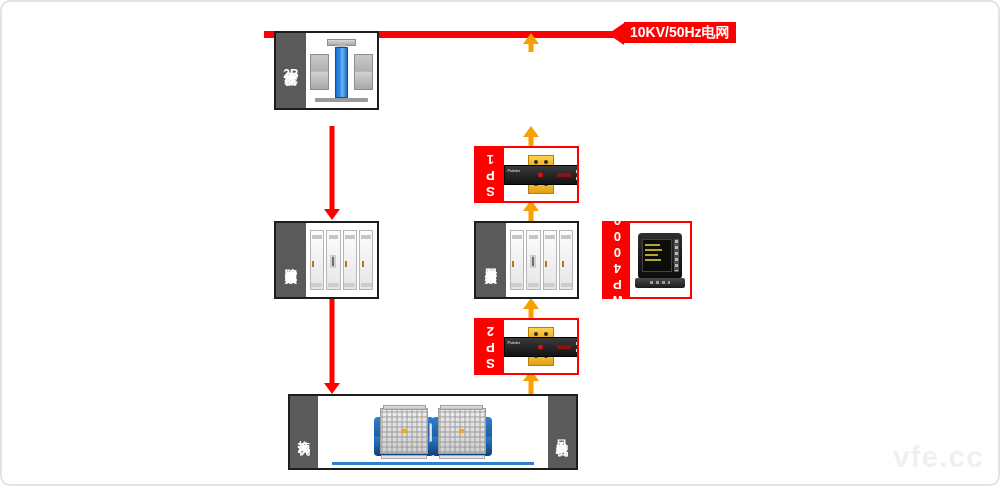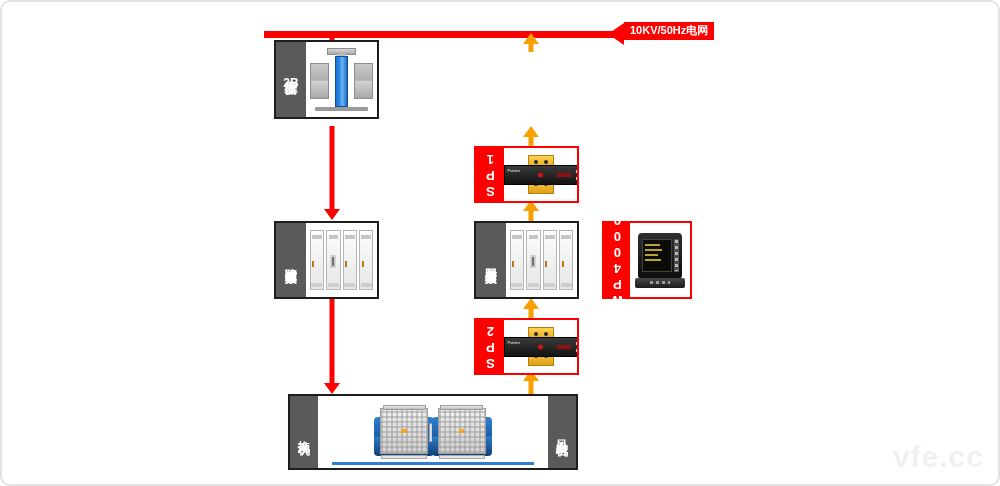--- a/index.html
+++ b/index.html
@@ -10,21 +10,21 @@
   
   .vtext{writing-mode:vertical-rl;text-orientation:upright;white-space:nowrap;
          letter-spacing:1px;line-height:1;}
 
   
   .bus{position:absolute;background:#fe0000;height:7px;}
   .bus-arrow-head{position:absolute;width:0;height:0;
         border-top:11px solid transparent;border-bottom:11px solid transparent;
         border-right:16px solid #fe0000;}
   .grid-label{position:absolute;background:#fe0000;color:#fff;font-weight:bold;
-        font-size:11px;padding:2px 6px 3px 6px;white-space:nowrap;line-height:1.15;}
+        font-size:14px;padding:2px 6px 3px 6px;white-space:nowrap;line-height:1.15;}
 
   
   .arrow{position:absolute;}
   .arrow .shaft{position:absolute;left:50%;transform:translateX(-50%);width:5px;}
   .arrow .head{position:absolute;left:50%;transform:translateX(-50%);width:0;height:0;}
   .arrow.down .head{border-left:8px solid transparent;border-right:8px solid transparent;bottom:0;}
   .arrow.up   .head{border-left:8px solid transparent;border-right:8px solid transparent;top:0;}
   .arrow.red  .shaft{background:#fe0000;}
   .arrow.red.down  .head{border-top:11px solid #fe0000;}
   .arrow.amber .shaft{background:#f7a000;}
@@ -164,21 +164,21 @@
   <div class="arrow amber up" style="left:521px;top:296px;width:16px;height:22px;">
     <div class="shaft" style="top:10px;bottom:0;"></div>
       <div class="head"></div>
   </div>
 
   <div class="arrow amber up" style="left:521px;top:368px;width:16px;height:26px;">
     <div class="shaft" style="top:10px;bottom:0;"></div>
       <div class="head"></div>
   </div>
 
-  <div class="dev dark" style="left:272px;top:38px;width:105px;height:79px;">
+  <div class="dev dark" style="left:272px;top:29px;width:105px;height:79px;">
     <div class="lab" style="width:30px;flex-direction:column;">
       <span class="vtext" style="font-size:13px;">变压器</span>
       <span style="font-size:12px;margin-top:3px;">2B</span>
     </div>
     <div class="pic">
       <div class="tx-top"></div>
         <div class="tx-neck"></div>
       <div class="tx-wingL"></div>
         <div class="tx-wingR"></div>
       <div class="tx-core"></div>

